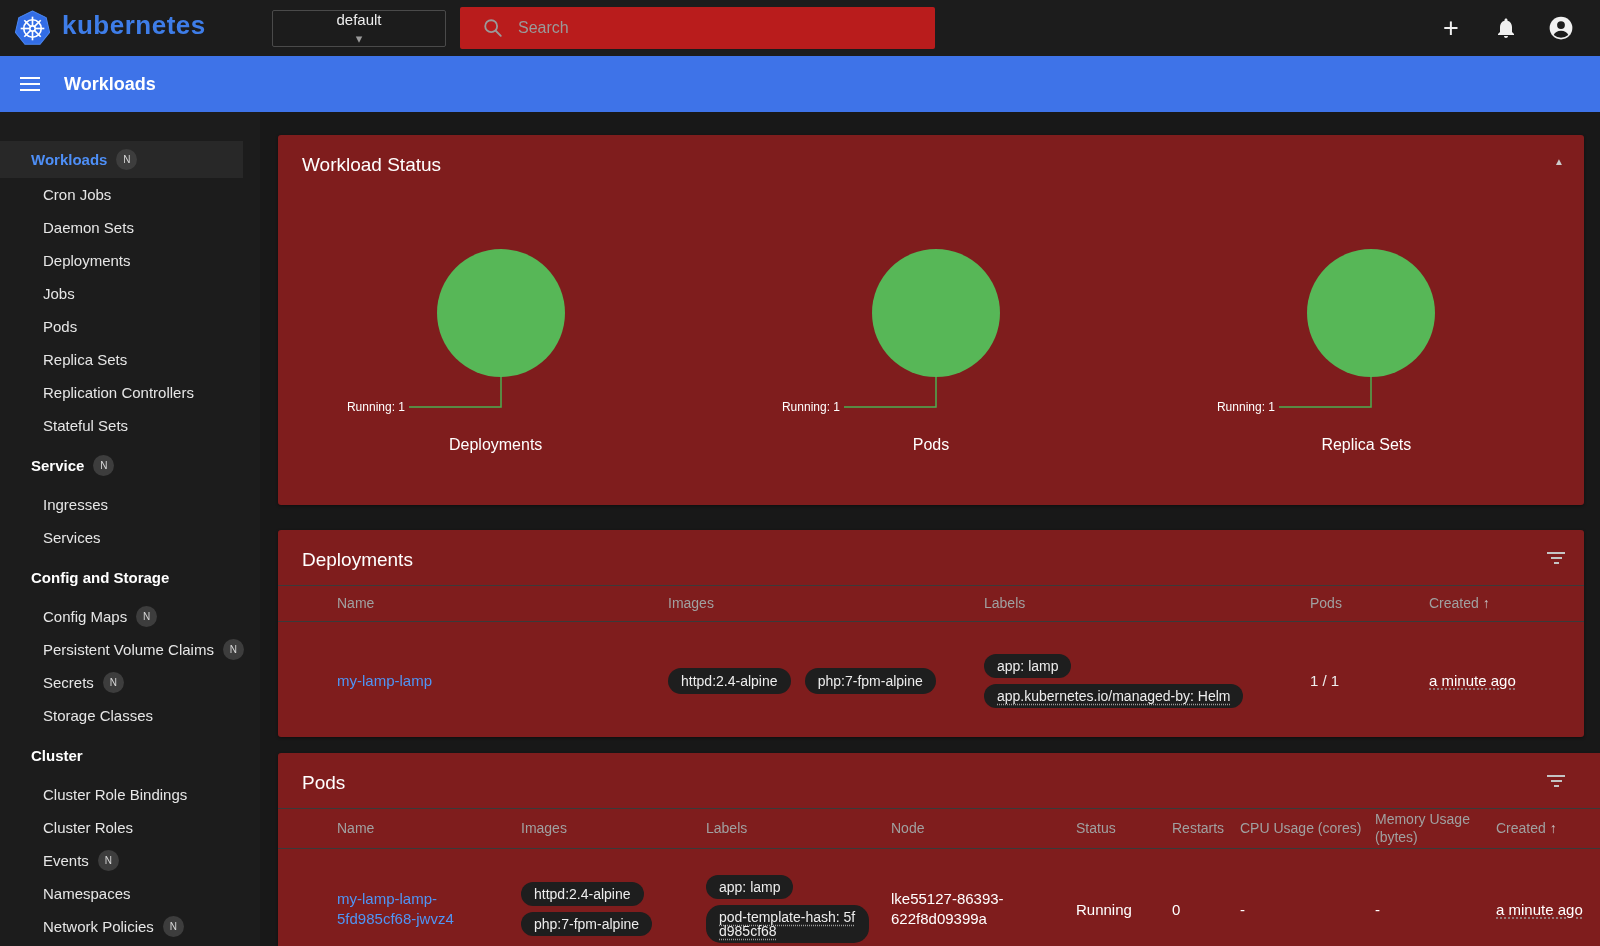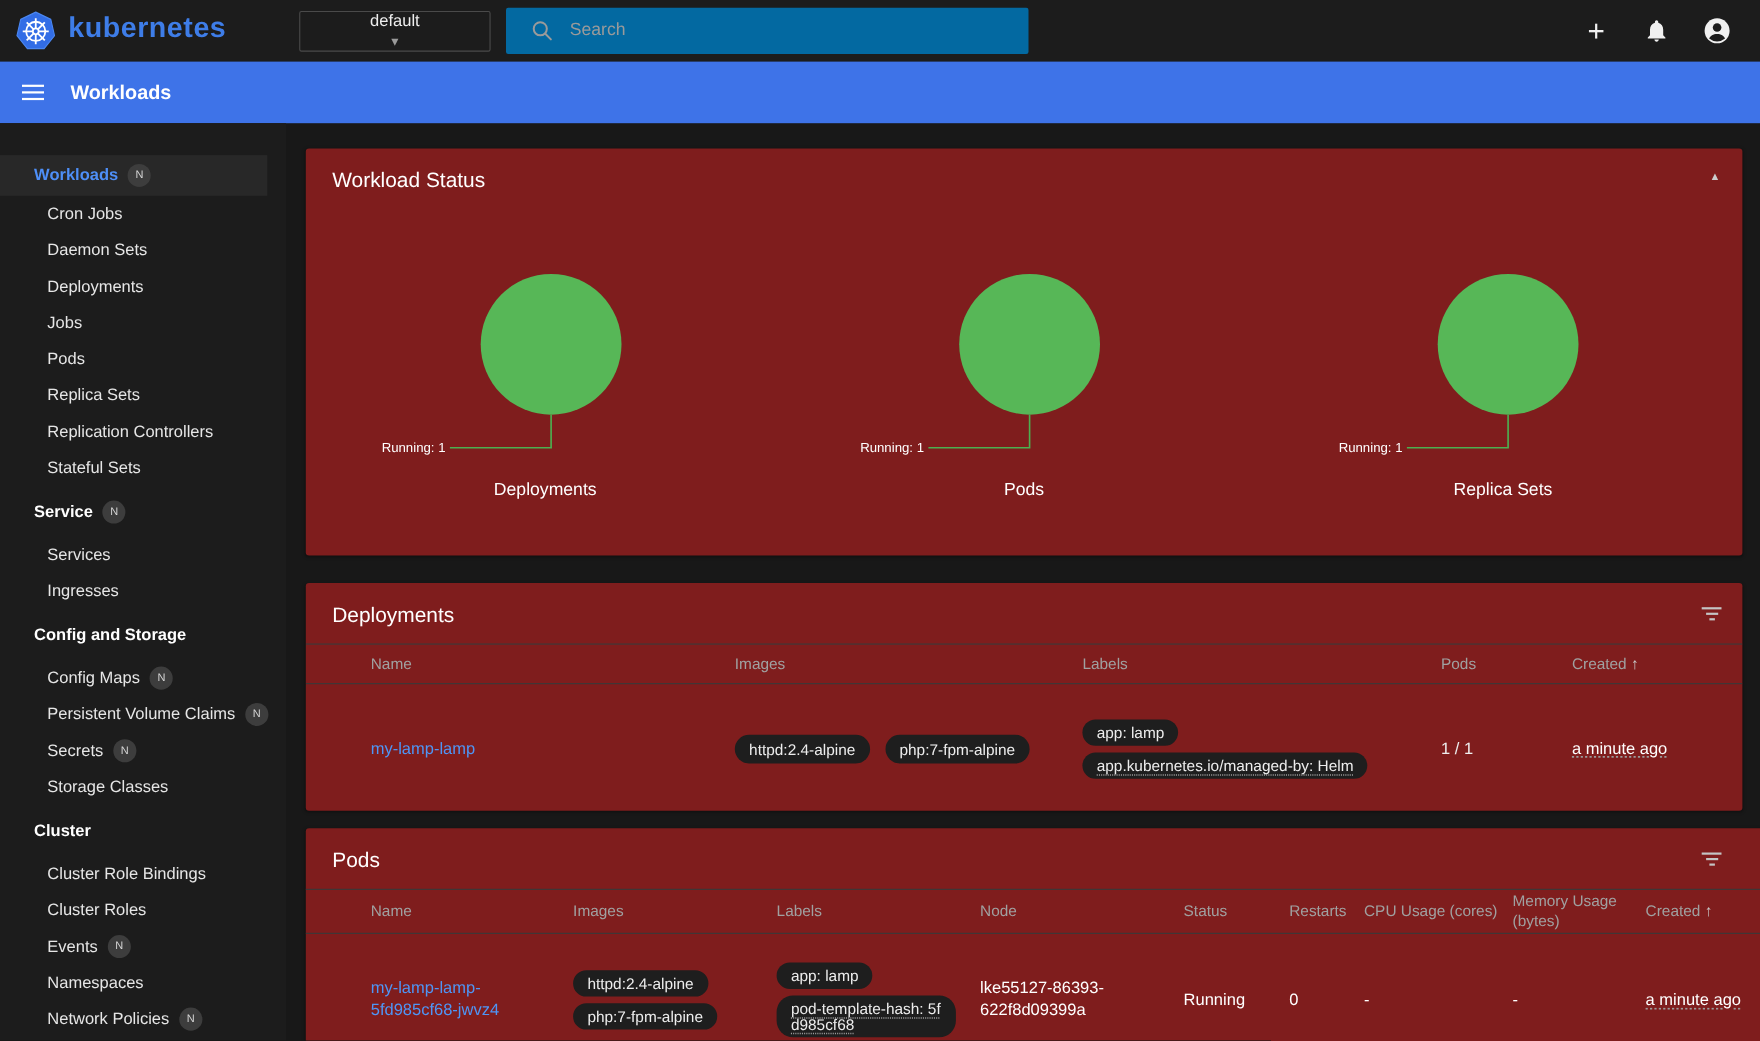--- a/index.html
+++ b/index.html
@@ -18,21 +18,21 @@
   .brand { display: flex; padding-left: 14px; width: 272px; }
   .brand svg { width: 37px; height: 37px; }
   .brand-name { color: #3e7de8; font-size: 26px; font-weight: bold; margin-left: 11px; letter-spacing: 0.5px; }
   .ns-select {
     width: 174px; height: 37px; border: 1px solid #4a4a4a; border-radius: 2px;
     display: flex; align-items: center; padding: 0 12px; cursor: pointer; flex-direction: column;
   }
   .ns-value { font-size: 15px; color: #eeeeee; flex: 1; }
   .ns-caret { color: #9a9a9a; font-size: 13px; }
   .searchbox {
-    margin-left: 14px; width: 475px; height: 42px; background: #0369a1; border-radius: 2px;
+    margin-left: 14px; width: 475px; height: 42px; background: #b91c1c; border-radius: 2px;
     display: flex; align-items: center; padding: 0 14px;
   }
   .searchbox svg { width: 22px; height: 22px; margin: 0 14px 0 8px; }
   .searchbox input {
     background: transparent; border: none; outline: none; color: #e8e8e8;
     font-size: 16px; flex: 1; font-family: inherit;
   }
   .searchbox input::placeholder { color: #9a9a9a; }
   .topbar-actions { margin-left: auto; display: flex; align-items: center; gap: 29px; padding-right: 26px; }
   .icon-btn { width: 26px; height: 26px; display: flex; align-items: center; justify-content: center; cursor: pointer; }
@@ -210,24 +210,24 @@
       </div>
     <div class="nav-item">
         <span>Stateful Sets</span>
       </div>
 
     <div class="nav-section">
       <span>Service</span>
       <span class="n-badge">N</span>
     </div>
     <div class="nav-item">
+        <span>Ingresses</span>
+      </div>
+    <div class="nav-item">
         <span>Services</span>
-      </div>
-    <div class="nav-item">
-        <span>Ingresses</span>
       </div>
 
     <div class="nav-section">
       <span>Config and Storage</span>
     </div>
     <div class="nav-item">
       <span>Config Maps</span>
       <span class="n-badge">N</span>
     </div>
     <div class="nav-item">

